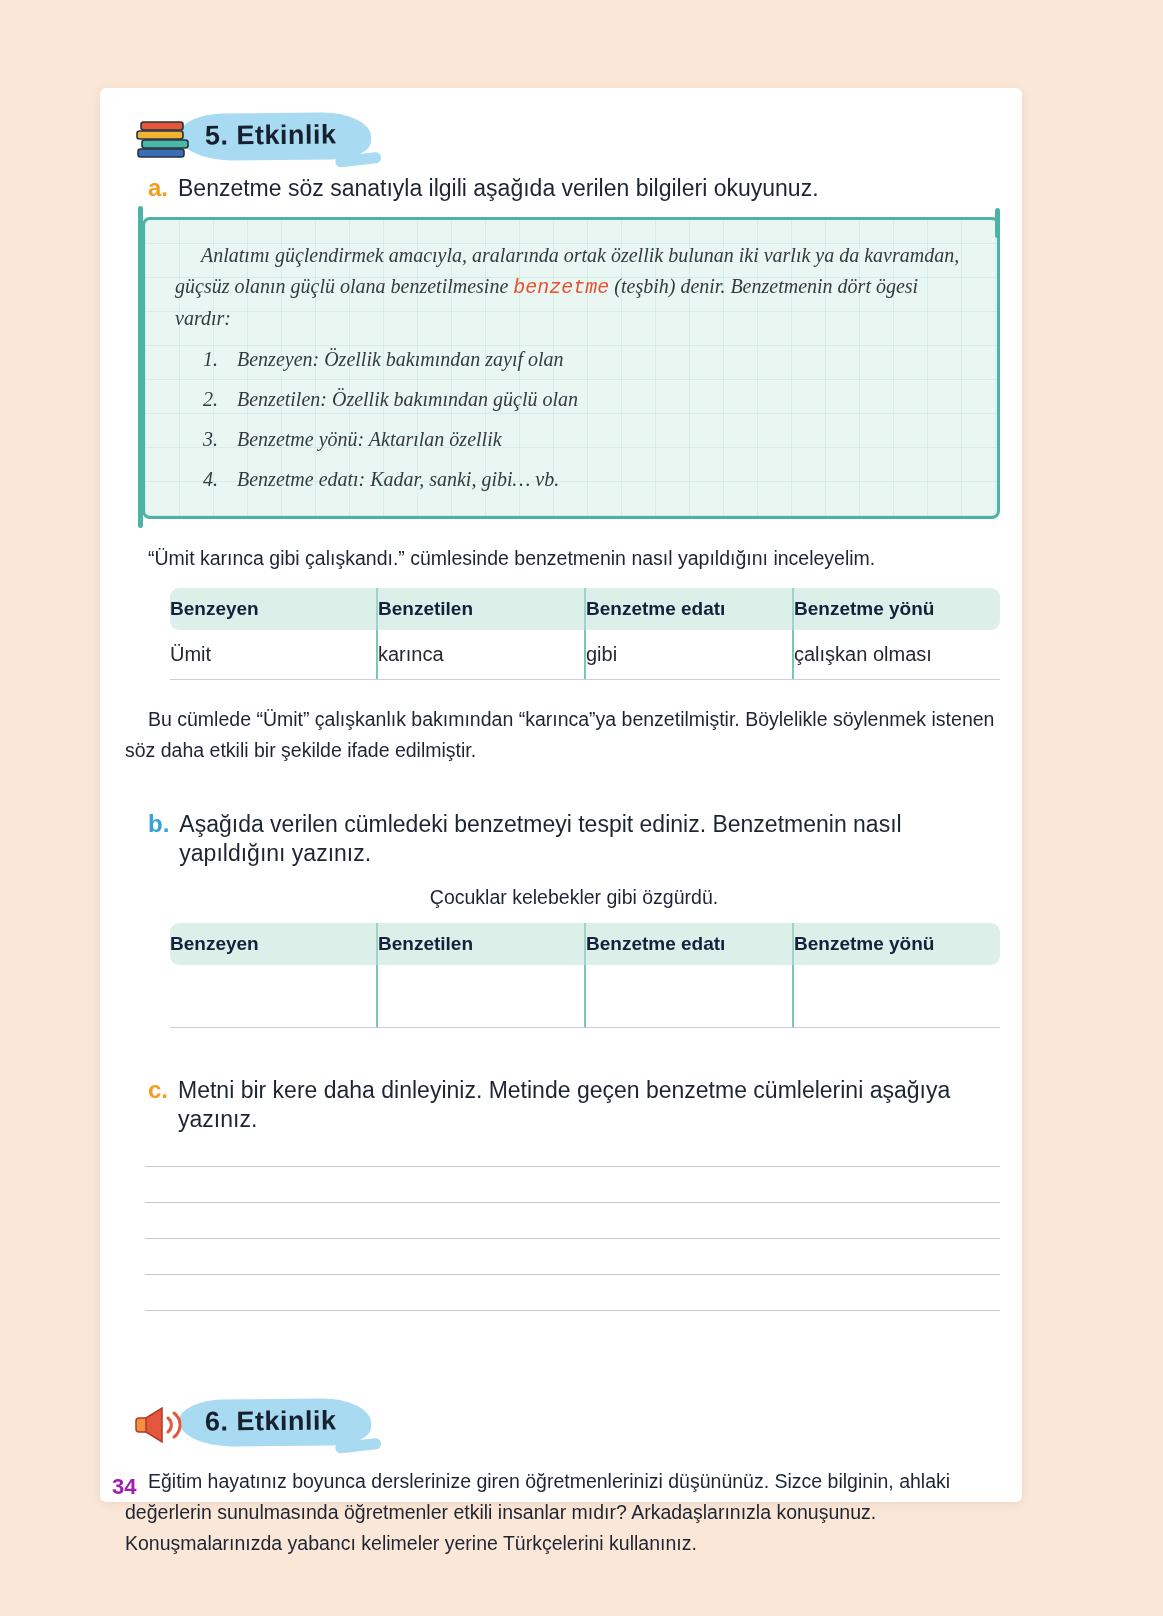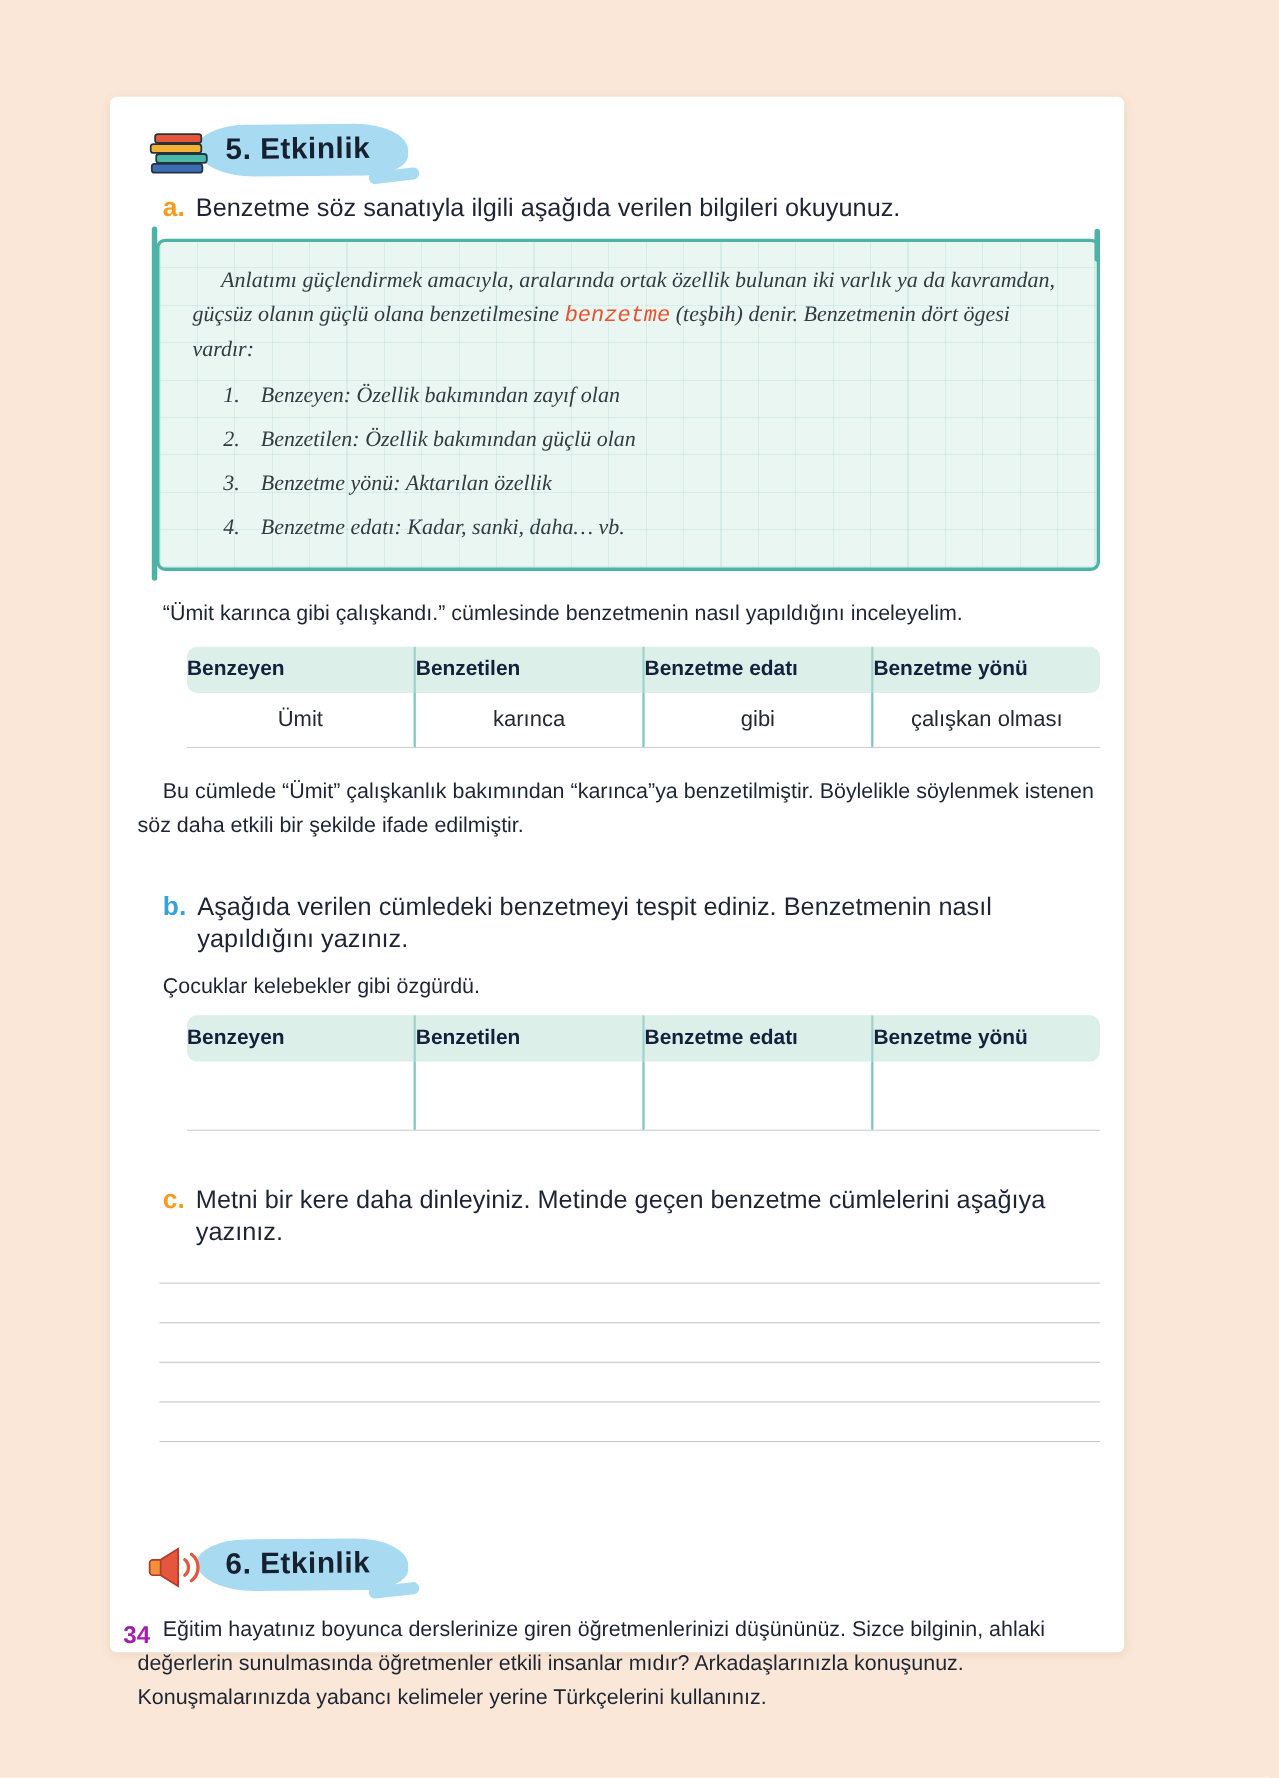--- a/index.html
+++ b/index.html
@@ -42,30 +42,30 @@
       background:var(--accent_teal);border-radius:3px;}
   .infobox::after{content:"";position:absolute;right:-3px;top:-12px;height:30px;width:5px;
       background:var(--accent_teal);border-radius:3px;}
   .info-intro{margin:0;font-size:20px;line-height:31px;text-indent:26px;}
   .hl{color:var(--highlight_red);font-family:Liberation Mono, monospace;}
   .info-item{display:flex;margin:11px 0 0 28px;font-size:20px;line-height:29px;}
   .info-num{width:34px;flex:none;}
 
   
   .para{margin:24px 0 0 0;font-size:19.5px;line-height:31px;color:var(--text_dark);text-indent:23px;}
-  .plain-sentence{margin:18px 0 0 23px;font-size:19.5px;color:var(--text_dark);}
+  .plain-sentence{margin:18px 0 0 23px;font-size:19.5px;color:var(--text_dark);text-align:center;}
 
   
   .table{margin:14px 0 0 45px;width:830px;}
   .thead{display:flex;background:var(--header_mint);border-radius:9px;}
   .th{flex:1;text-align:left;font-weight:bold;font-size:19px;color:#15203c;padding:10px 0;
       border-left:2px solid rgba(77,179,167,0.45);}
   .th:first-child{border-left:none;}
   .trow{display:flex;border-bottom:1.5px solid #c9cfd6;}
-  .td{flex:1;text-align:center;font-size:20px;color:#23292f;padding:13px 0;
+  .td{flex:1;font-size:20px;color:#23292f;padding:13px 0;
       border-left:2px solid rgba(77,179,167,0.75);}
   .td:first-child{border-left:none;}
   .trow.tall .td{padding:31px 0;}
 
   
   .answer-lines{margin:32px 0 0 20px;}
   .answer-line{height:0;border-bottom:1.5px solid var(--line_gray);margin-bottom:35px;}
 
   .header-gap{margin-top:87px;}
   .page-number{position:absolute;left:112px;top:1474px;font-size:22px;font-weight:bold;color:#a21caf;}
@@ -111,21 +111,21 @@
         <div class="info-item">
           <span class="info-num">2.</span>
           <span>Benzetilen: Özellik bakımından güçlü olan</span>
         </div>
         <div class="info-item">
           <span class="info-num">3.</span>
           <span>Benzetme yönü: Aktarılan özellik</span>
         </div>
         <div class="info-item">
           <span class="info-num">4.</span>
-          <span>Benzetme edatı: Kadar, sanki, daha… vb.</span>
+          <span>Benzetme edatı: Kadar, sanki, gibi… vb.</span>
         </div>
       </div>
 
       <p class="para">“Ümit karınca gibi çalışkandı.” cümlesinde benzetmenin nasıl yapıldığını inceleyelim.</p>
 
       <div class="table">
         <div class="thead">
           <div class="th">Benzeyen</div>
           <div class="th">Benzetilen</div>
           <div class="th">Benzetme edatı</div>

